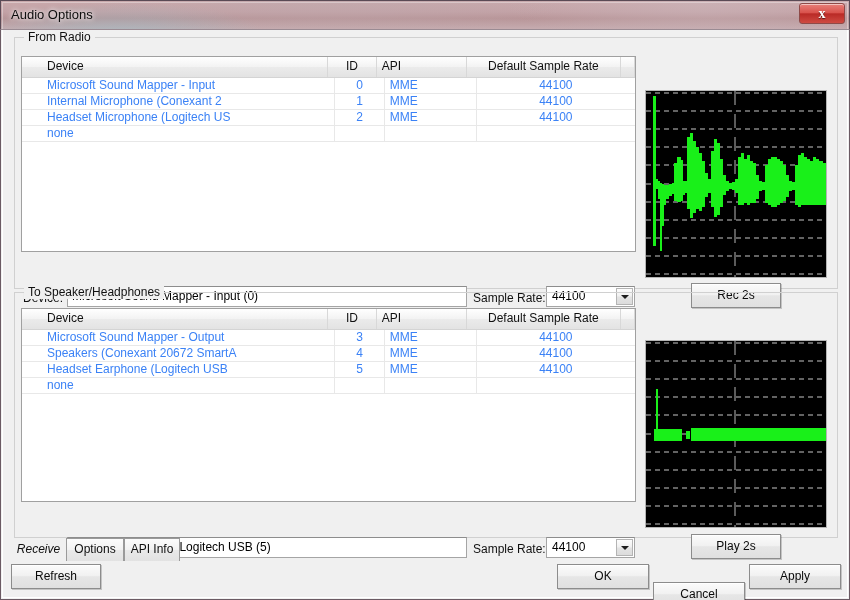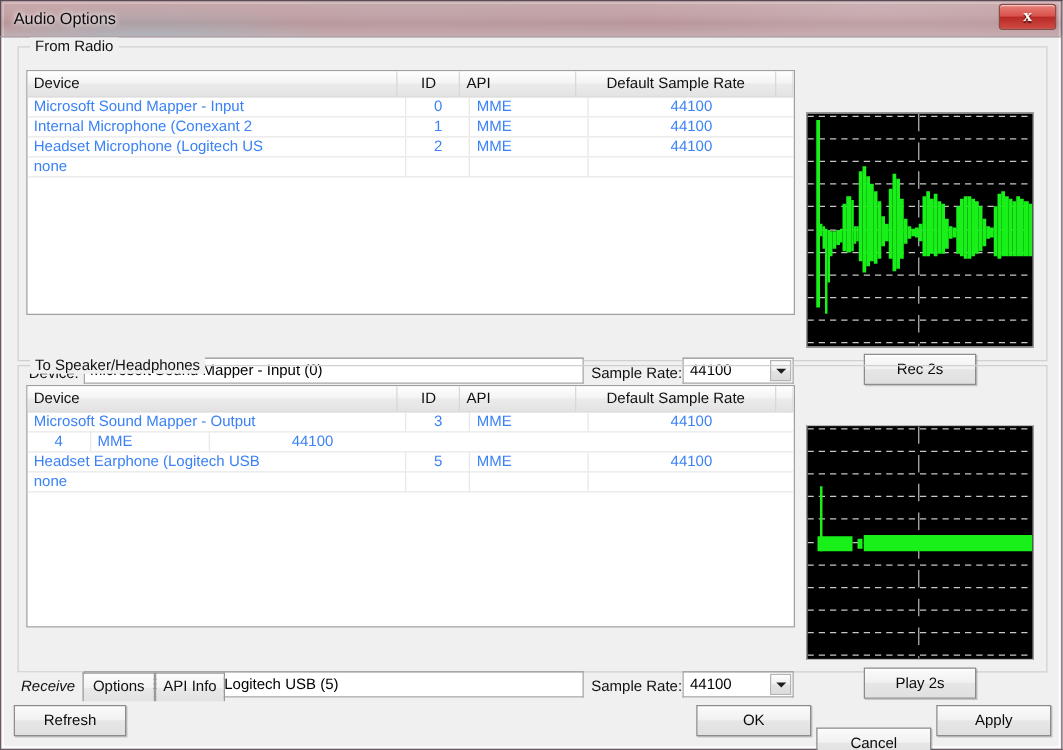--- a/index.html
+++ b/index.html
@@ -145,21 +145,21 @@
     font-size: 12px;
     color: #3b82f6;
     padding: 0 5px;
     overflow: hidden;
     white-space: nowrap;
   }
   .lv-row .cell.center { text-align: center; }
   .lv-row .cell.noline { border-right: none; }
 
   
-  .c-device { width: 304px; }
+  .c-device { width: 304px; margin-left: 20px; }
   .c-id     { width: 51px; }
   .c-api    { width: 95px; }
   .c-rate   { width: 164px; }
   .c-extra  { width: 14px; }
 
   
   .field-label {
     position: absolute;
     font-size: 12px;
     color: #111;
@@ -425,20 +425,21 @@
         <div class="hcell c-extra"></div>
       </div>
       <div>
         <div class="lv-row">
           <div class="cell c-device">Microsoft Sound Mapper - Output</div>
           <div class="cell c-id center">3</div>
           <div class="cell c-api">MME</div>
           <div class="cell c-rate center noline">44100</div>
         </div>
         <div class="lv-row">
+          <div class="cell c-device">Speakers (Conexant 20672 SmartA</div>
           <div class="cell c-id center">4</div>
           <div class="cell c-api">MME</div>
           <div class="cell c-rate center noline">44100</div>
         </div>
         <div class="lv-row">
           <div class="cell c-device">Headset Earphone (Logitech USB</div>
           <div class="cell c-id center">5</div>
           <div class="cell c-api">MME</div>
           <div class="cell c-rate center noline">44100</div>
         </div>

